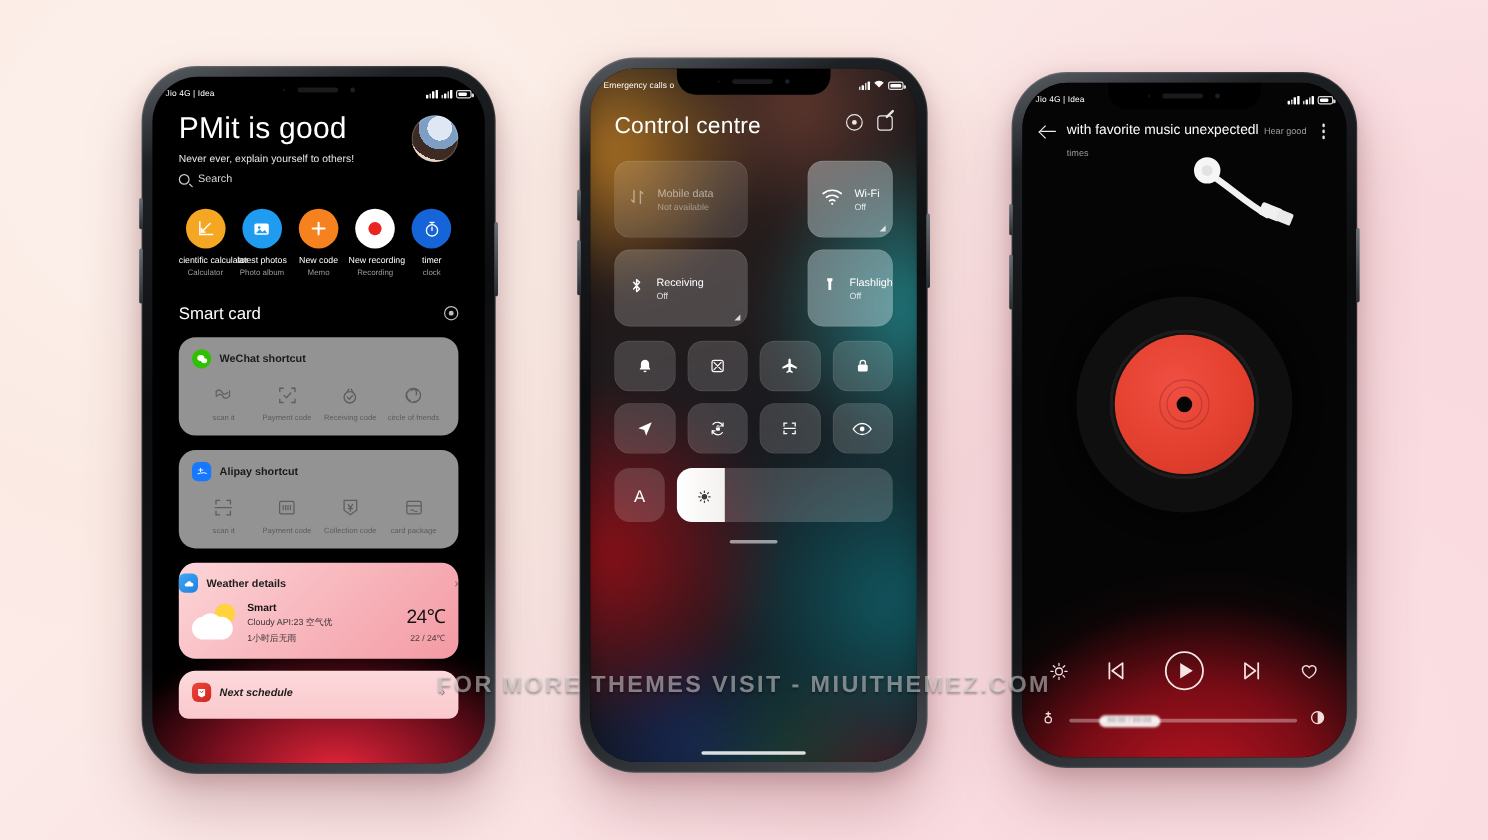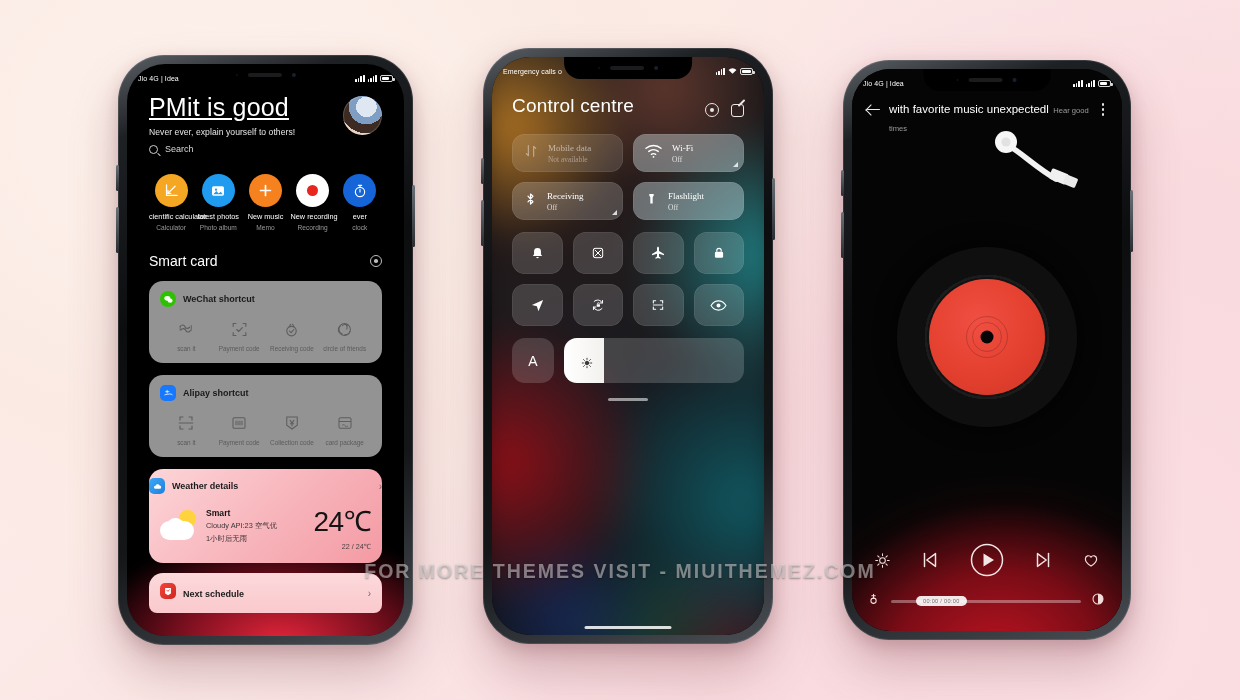--- a/index.html
+++ b/index.html
@@ -42,21 +42,21 @@
   .homebar{position:absolute;bottom:6px;left:50%;transform:translateX(-50%);width:32%;height:3.5px;border-radius:2px;background:rgba(255,255,255,.85);z-index:38;}
 
   
   #phone1{ left:118px; top:55px; width:295px; height:590px; }
   .p1-screen{ background:#000; }
   .p1-glow{position:absolute;left:-20%;bottom:-14%;width:150%;height:42%;z-index:0;
     background:radial-gradient(ellipse 60% 60% at 50% 70%, rgba(244,40,62,.95) 0%, rgba(214,26,54,.55) 42%, rgba(60,6,14,0) 78%);
     filter:blur(6px);}
   .p1-body{position:relative;z-index:2;padding:30px 22px 0;}
   .p1-head{display:flex;align-items:flex-start;justify-content:space-between;}
-  .p1-title{font-size:25px;font-weight:400;color:#fff;letter-spacing:.2px;line-height:1.05;text-decoration:underline;}
+  .p1-title{font-size:25px;font-weight:400;color:#fff;letter-spacing:.2px;line-height:1.05;}
   .p1-sub{font-size:8.6px;color:#e9e9e9;margin-top:7px;letter-spacing:.05px;}
   .avatar{width:39px;height:39px;border-radius:50%;margin-top:2px;flex:none;overflow:hidden;
     background:radial-gradient(circle at 60% 28%, #dfe7f2 0 28%, #7f9ec4 28% 48%, #3d2a23 48% 72%, #e8cfc0 72% 100%);
     box-shadow:inset 0 0 0 1px rgba(255,255,255,.18);}
   .p1-search{display:flex;align-items:center;gap:7px;margin-top:7px;color:#d9d9d9;font-size:9px;}
   .mag{width:9px;height:9px;border:1.2px solid #cfcfcf;border-radius:50%;position:relative;flex:none;}
   .mag::after{content:"";position:absolute;right:-3.5px;bottom:-2.5px;width:4px;height:1.2px;background:#cfcfcf;transform:rotate(42deg);border-radius:1px;}
   .apps{display:flex;justify-content:space-between;margin-top:20px;}
   .app{width:19%;text-align:center;}
   .app .ic{width:33px;height:33px;border-radius:50%;margin:0 auto;display:flex;align-items:center;justify-content:center;}
@@ -82,53 +82,53 @@
   .chev{color:#7c6a6c;font-size:10px;}
   .w-body{display:flex;align-items:center;padding:2px 11px 12px;}
   .w-ico{width:40px;height:32px;position:relative;flex:none;}
   .w-ico .sun{position:absolute;right:4px;top:0;width:17px;height:17px;border-radius:50%;background:#ffd33d;}
   .w-ico .cl{position:absolute;left:0;bottom:2px;width:34px;height:19px;border-radius:11px;background:#fff;}
   .w-ico .cl2{position:absolute;left:7px;bottom:9px;width:17px;height:15px;border-radius:50%;background:#fff;}
   .w-txt{flex:1;margin-left:6px;}
   .w-city{font-size:8.6px;color:#141414;font-weight:600;}
   .w-l2,.w-l3{font-size:7.4px;color:#3e3436;margin-top:3px;}
   .w-right{text-align:right;}
-  .w-temp{font-size:28px;color:#141414;font-weight:300;letter-spacing:-.5px;}
+  .w-temp{font-size:16px;color:#141414;font-weight:300;letter-spacing:-.5px;}
   .w-range{font-size:7.2px;color:#4a3d3f;margin-top:2px;}
-  .ncard{border-radius:14px 14px 8px 8px;margin-top:10px;padding:10px 11px 14px;display:flex;align-items:flex-end;gap:7px;
-    background:linear-gradient(180deg,#fcd9db,#fac9cd);}
+  .ncard{border-radius:14px 14px 8px 8px;margin-top:10px;padding:10px 11px 14px;display:flex;align-items:center;gap:7px;
+    background:linear-gradient(180deg,#fcd9db,#fac9cd);font-style:italic;}
   .ncard .t{font-size:9px;color:#1c1c1c;font-weight:600;flex:1;}
 
   
   #phone2{ left:483px; top:48px; width:290px; height:596px; }
   .cc-bg{position:absolute;inset:0;z-index:0;
     background:
       radial-gradient(circle 150px at 12% 16%, rgba(212,138,36,.78), rgba(212,138,36,0) 70%),
       radial-gradient(circle 130px at 62% 10%, rgba(150,80,60,.55), rgba(150,80,60,0) 70%),
       radial-gradient(circle 170px at 96% 36%, rgba(30,150,155,.80), rgba(30,150,155,0) 72%),
       radial-gradient(circle 180px at 10% 68%, rgba(150,14,22,.92), rgba(150,14,22,0) 72%),
       radial-gradient(circle 190px at 88% 74%, rgba(16,108,118,.75), rgba(16,108,118,0) 74%),
       radial-gradient(circle 120px at 30% 92%, rgba(28,52,120,.60), rgba(28,52,120,0) 72%),
       radial-gradient(circle 110px at 56% 95%, rgba(26,96,62,.55), rgba(26,96,62,0) 72%),
       radial-gradient(circle 120px at 82% 96%, rgba(120,26,36,.55), rgba(120,26,36,0) 72%),
       linear-gradient(170deg,#1b1a1d 0%, #241a1a 30%, #151a20 60%, #0d0f14 100%);
     filter:blur(14px); transform:scale(1.12);}
   .cc{position:relative;z-index:3;padding:38px 20px 0;}
-  .cc-hd{display:flex;align-items:flex-end;justify-content:space-between;}
+  .cc-hd{display:flex;align-items:flex-start;justify-content:space-between;}
   .cc-hd h1{font-size:19px;color:#fff;font-weight:400;letter-spacing:.2px;}
   .cc-acts{display:flex;gap:12px;align-items:center;}
   .cc-ring{width:14px;height:14px;border:1.4px solid #e8e8e8;border-radius:50%;position:relative;}
   .cc-ring::after{content:"";position:absolute;inset:3.6px;border-radius:50%;background:#e8e8e8;}
   .cc-edit{width:13px;height:13px;border:1.4px solid #e8e8e8;border-radius:3px;position:relative;}
   .cc-edit::after{content:"";position:absolute;right:-3px;top:-3px;width:9px;height:2px;background:#e8e8e8;transform:rotate(-45deg);border-radius:1px;}
   .big-grid{display:grid;grid-template-columns:1fr 1fr;gap:10px;margin-top:17px;}
-  .tile{height:38px;border-radius:13px;display:flex;align-items:center;gap:9px;padding:0 11px;position:relative;overflow:hidden;
-    background:rgba(255,255,255,.20);box-shadow:inset 0 0 0 .5px rgba(255,255,255,.14);font-family:Liberation Serif, serif;}
+  .tile{height:64px;border-radius:13px;display:flex;align-items:center;gap:9px;padding:0 11px;position:relative;overflow:hidden;
+    background:rgba(255,255,255,.20);box-shadow:inset 0 0 0 .5px rgba(255,255,255,.14);}
   .tile.dim{background:rgba(255,255,255,.13);}
-  .tile.light{background:rgba(214,232,238,.40);}
+  .tile.light{background:rgba(214,232,238,.40);margin-left:40px;}
   .tile .tl{display:flex;flex-direction:column;gap:2px;}
   .tile .tn{font-size:9px;color:#fff;}
   .tile .ts{font-size:7.4px;color:rgba(255,255,255,.78);}
   .tile.dim .tn{color:rgba(255,255,255,.52);}
   .tile.dim .ts{color:rgba(255,255,255,.40);}
   .corner{position:absolute;right:6px;bottom:5px;width:0;height:0;border-left:5px solid transparent;border-bottom:5px solid rgba(255,255,255,.8);}
   .mini-grid{display:grid;grid-template-columns:repeat(4,1fr);gap:10px;margin-top:12px;}
   .mini{height:42px;border-radius:13px;display:flex;align-items:center;justify-content:center;
     background:rgba(255,255,255,.16);box-shadow:inset 0 0 0 .5px rgba(255,255,255,.12);}
   .bright-row{display:grid;grid-template-columns:42px 1fr;gap:10px;margin-top:12px;}
@@ -242,38 +242,38 @@
           </div>
           <div class="l1">latest photos</div>
           <div class="l2">Photo album</div>
         </div>
         <div class="app">
           <div class="ic" style="background:#f5821f">
             <svg width="17" height="17" viewBox="0 0 24 24">
                 <path d="M12 5v14M5 12h14" stroke="#fff" stroke-width="2.4" stroke-linecap="round"></path>
               </svg>
           </div>
-          <div class="l1">New music</div>
+          <div class="l1">New code</div>
           <div class="l2">Memo</div>
         </div>
         <div class="app">
           <div class="ic" style="background:#fff">
             <span style="width:11px;height:11px;border-radius:50%;background:#e8251f;display:block"></span>
           </div>
           <div class="l1">New recording</div>
           <div class="l2">Recording</div>
         </div>
         <div class="app">
           <div class="ic" style="background:#1565d8">
             <svg width="16" height="16" viewBox="0 0 24 24">
                 <circle cx="12" cy="13.5" r="7" fill="none" stroke="#fff" stroke-width="1.7"></circle>
                 <path d="M12 9.5v4M9.5 3.5h5M12 3.5v2" stroke="#fff" stroke-width="1.7" stroke-linecap="round"></path>
               </svg>
           </div>
-          <div class="l1">ever</div>
+          <div class="l1">timer</div>
           <div class="l2">clock</div>
         </div>
       </div>
 
       <div class="smart-hd">
         <h2>Smart card</h2>
         <span class="gear-o"></span>
       </div>
 
       <div class="card grey">

